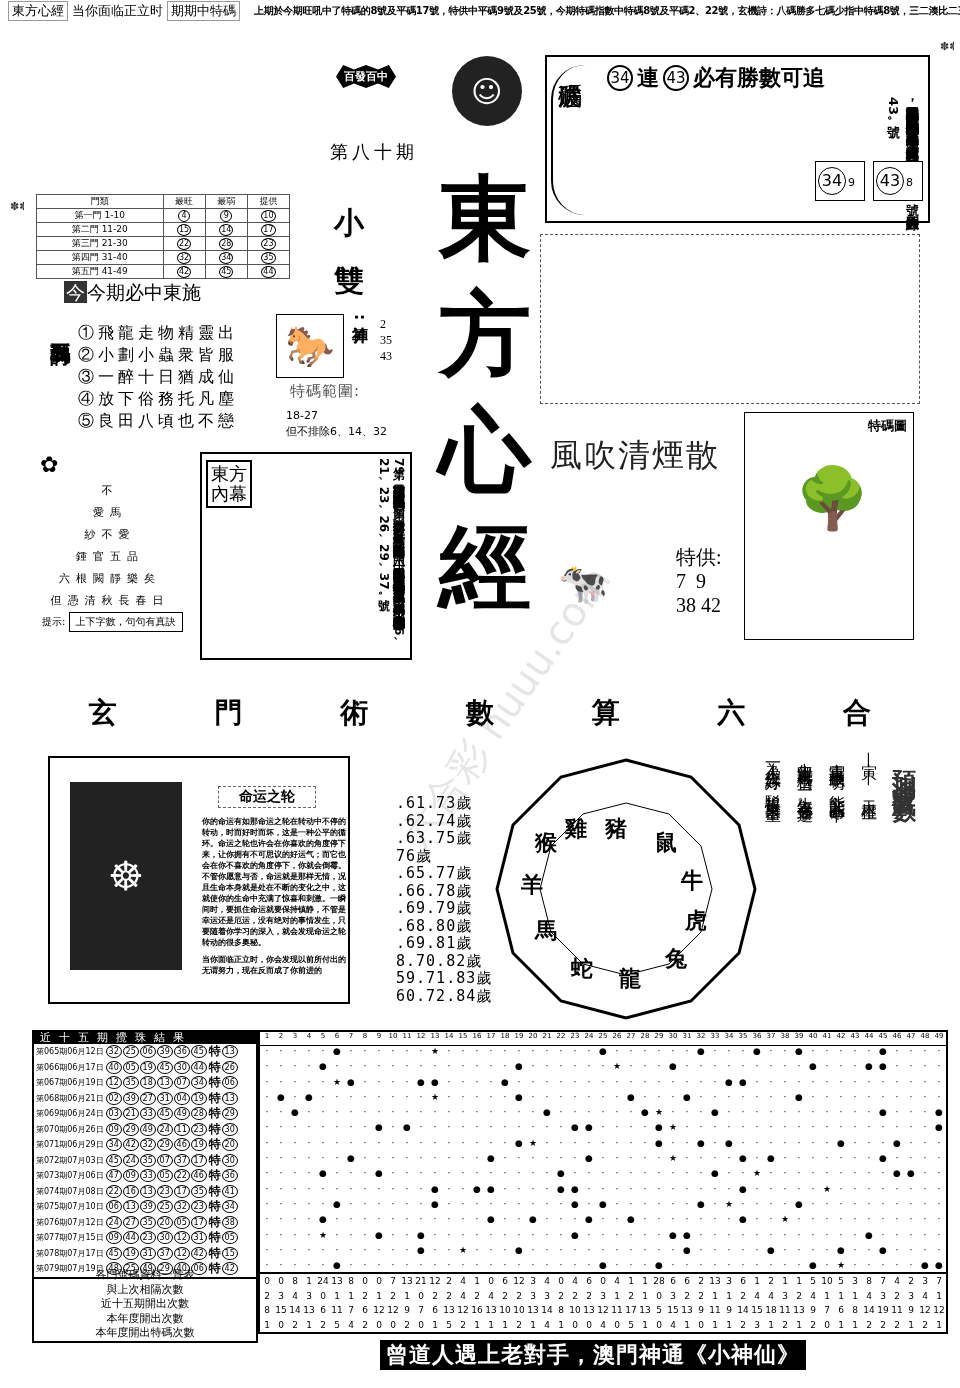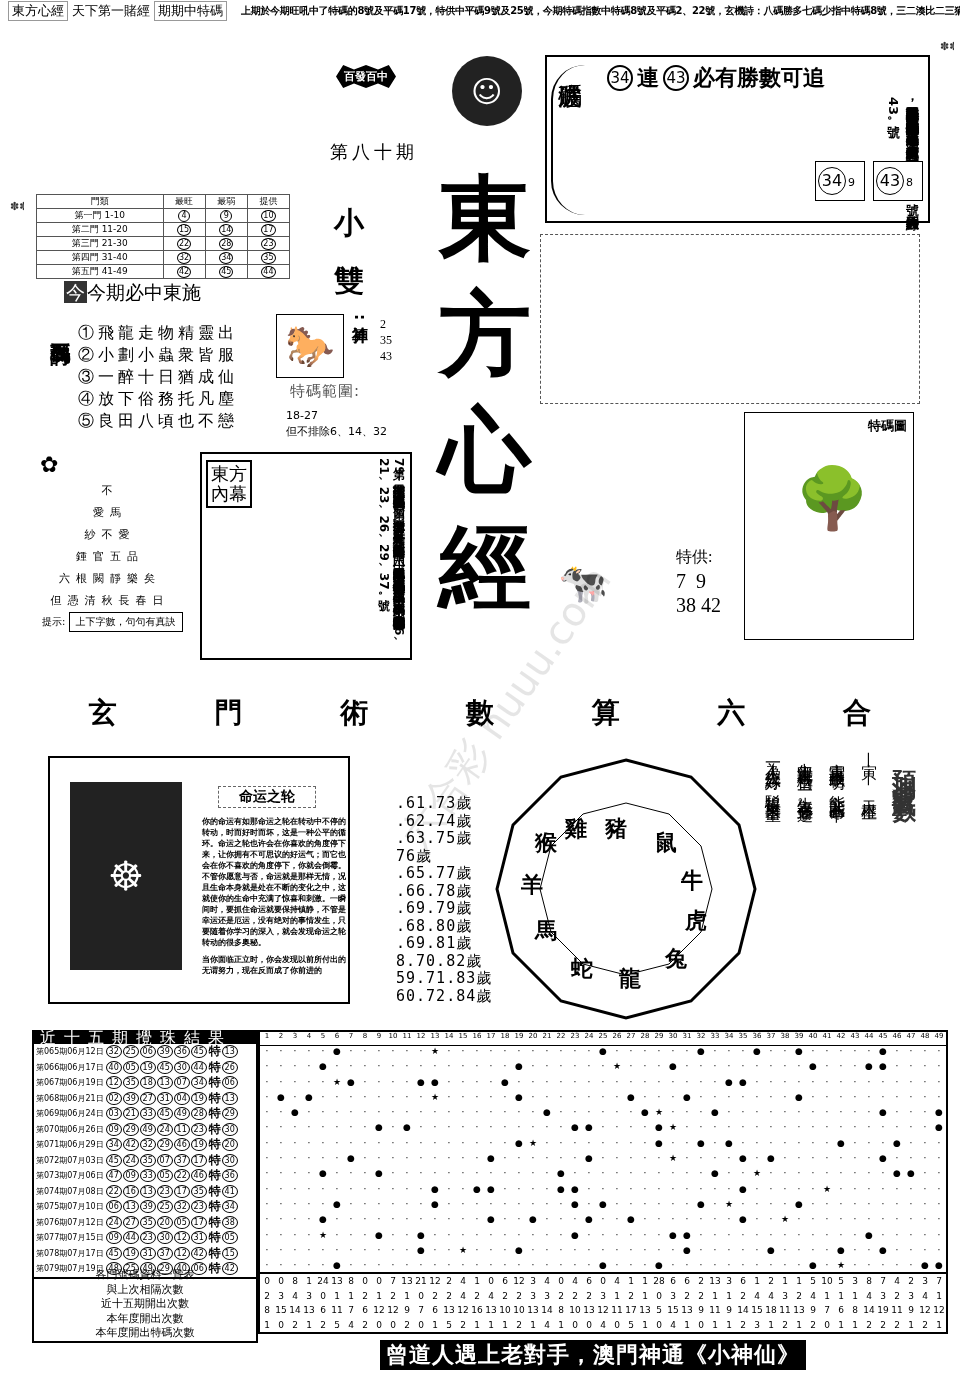--- a/index.html
+++ b/index.html
@@ -49,40 +49,40 @@
 .fate .hd{font-size:12px;font-weight:bold;padding:4px 6px}
 .fate .img{position:absolute;left:20px;top:24px;width:112px;height:188px;background:#222;color:#fff;display:flex;align-items:center;justify-content:center;font-size:40px}
 .fate .title2{position:absolute;left:168px;top:28px;border:1px dashed #666;font-size:14px;font-weight:bold;padding:1px 20px}
 .fate .txt{position:absolute;left:152px;top:58px;width:145px;font-size:8px;line-height:11px;font-weight:bold}
 .ages{left:396px;top:795px;font-size:15px;line-height:17.5px;font-family:"DejaVu Sans Mono",monospace;letter-spacing:1px}
 .zodiac{left:495px;top:758px;width:262px;height:262px}
 .horo{left:760px;top:750px;height:280px;display:flex;flex-direction:row-reverse;gap:6px}
 .horo .col{writing-mode:vertical-rl;font-size:16px;line-height:26px;letter-spacing:2px}
 .horo .title{writing-mode:vertical-rl;font-size:24px;font-weight:bold;color:#333;letter-spacing:6px}
 .results{left:32px;top:1030px;width:226px;border:2px solid #000}
-.results .hd{background:#000;color:#fff;font-size:16px;letter-spacing:8px;padding:0 6px;height:12px;line-height:12px}
+.results .hd{background:#000;color:#fff;font-size:11px;letter-spacing:8px;padding:0 6px;height:12px;line-height:12px}
 .results .row{display:flex;align-items:center;height:15.5px;font-size:8px;white-space:nowrap}
 .results .row .c{display:inline-block;border:1px solid #000;border-radius:50%;width:16px;height:13px;line-height:11px;font-size:8px;text-align:center;margin-right:1px}
 .results .row .te{font-size:12px;font-weight:bold;margin:0 1px}
 .stats-lbl{left:32px;top:1268px;width:226px;font-size:11px;line-height:14.5px;text-align:center;border:2px solid #000;border-top:none}
 .grid{left:258px;top:1030px;width:690px;height:244px;border:2px solid #000}
 .grid .hdrrow{display:flex;height:14px;border-bottom:1px solid #000;font-size:7px}
 .grid .hdrrow span{flex:1;text-align:center}
 .stats{left:258px;top:1274px;width:690px;font-size:9px;line-height:14.5px;border:2px solid #000;border-top:none}
 .stats .sr{display:flex}
 .stats .sr span{flex:1;text-align:center}
 .footer{left:380px;top:1340px;font-size:22px;font-weight:bold;color:#fff;background:#000;padding:0 6px;letter-spacing:1px}
 .watermark{left:340px;top:680px;font-size:40px;color:rgba(0,0,0,0.1);transform:rotate(-55deg);white-space:nowrap}
 </style>
 </head>
 <body>
 
 <div class="abs topbar">
   <span class="t1">東方心經</span>
-  <span style="margin:0 4px">天下第一賭經</span>
+  <span style="margin:0 4px">当你面临正立时</span>
   <span class="t2">期期中特碼</span>
   <span class="ticker">上期於今期旺吼中了特碼的8號及平碼17號，特供中平碼9號及25號，今期特碼指數中特碼8號及平碼2、22號，玄機詩：八碼勝多七碼少指中特碼8號，三二湊比二三猶指中平碼2號，白馬圖中一十六指中馬生肖的1、25號。</span>
 </div>
 
 <div class="abs border-v" style="left:10px;top:200px;height:460px">✽✽✽✽✽✽✽✽✽✽✽✽✽✽✽✽✽✽✽✽✽✽✽✽✽✽✽✽✽✽✽✽</div>
 <div class="abs border-v" style="left:940px;top:40px;height:990px">✽✽✽✽✽✽✽✽✽✽✽✽✽✽✽✽✽✽✽✽✽✽✽✽✽✽✽✽✽✽✽✽✽✽✽✽✽✽✽✽✽✽✽✽✽✽✽✽✽✽✽✽✽✽✽✽✽✽✽✽✽✽✽✽✽✽✽✽✽</div>
 
 <div class="abs burst">百發百中</div>
 <div class="abs" style="left:452px;top:56px;width:70px;height:70px;border-radius:50%;background:#222;display:flex;align-items:center;justify-content:center;color:#fff;font-size:30px">☺</div>
 
@@ -190,23 +190,24 @@
   <div class="abs" style="left:4px;top:8px;writing-mode:vertical-rl;font-size:24px;line-height:30px;height:150px;border-left:2px solid #000;border-radius:40px 0 0 40px;padding-left:2px">選碼波膽</div>
   <div class="abs vtext" style="right:6px;top:40px;height:120px;width:290px">上期攪珠結果不用說是開小了，其中紅色波以一特碼及二平碼的高水準贏得大利市，而且是奪平碼的高手，絕對有留意的價值，今期本欄所指的幸運數字一定要揀旺氣的，其中範圍是定在第四門和第五門之上，首選要買34號，再買綠波的43號。</div>
   <div class="numbox" style="left:268px;top:104px;background:#fff"><span class="n">34</span><span style="font-size:11px">9</span></div>
   <div class="numbox" style="left:326px;top:104px;background:#fff"><span class="n">43</span><span style="font-size:11px">8</span></div>
 </div>
 
 <div class="abs wang">
 </div>
 
 <div class="abs slogan">
+    <div>風吹清煙散</div>
   </div>
 <div class="abs special">
-  <div style="font-size:16px">特供:</div>
+  <div style="font-size:20px">特供:</div>
   <div><span>7</span>&nbsp;&nbsp;<span>9</span></div>
   <div><span>38</span>&nbsp;<span>42</span></div>
 </div>
 <div class="abs" style="left:558px;top:560px;font-size:40px">🐄</div>
 
 <div class="abs tmap">
   <span class="lbl">特碼圖</span>
   <div style="position:absolute;left:50px;top:50px;font-size:60px">🌳</div>
 </div>
 

